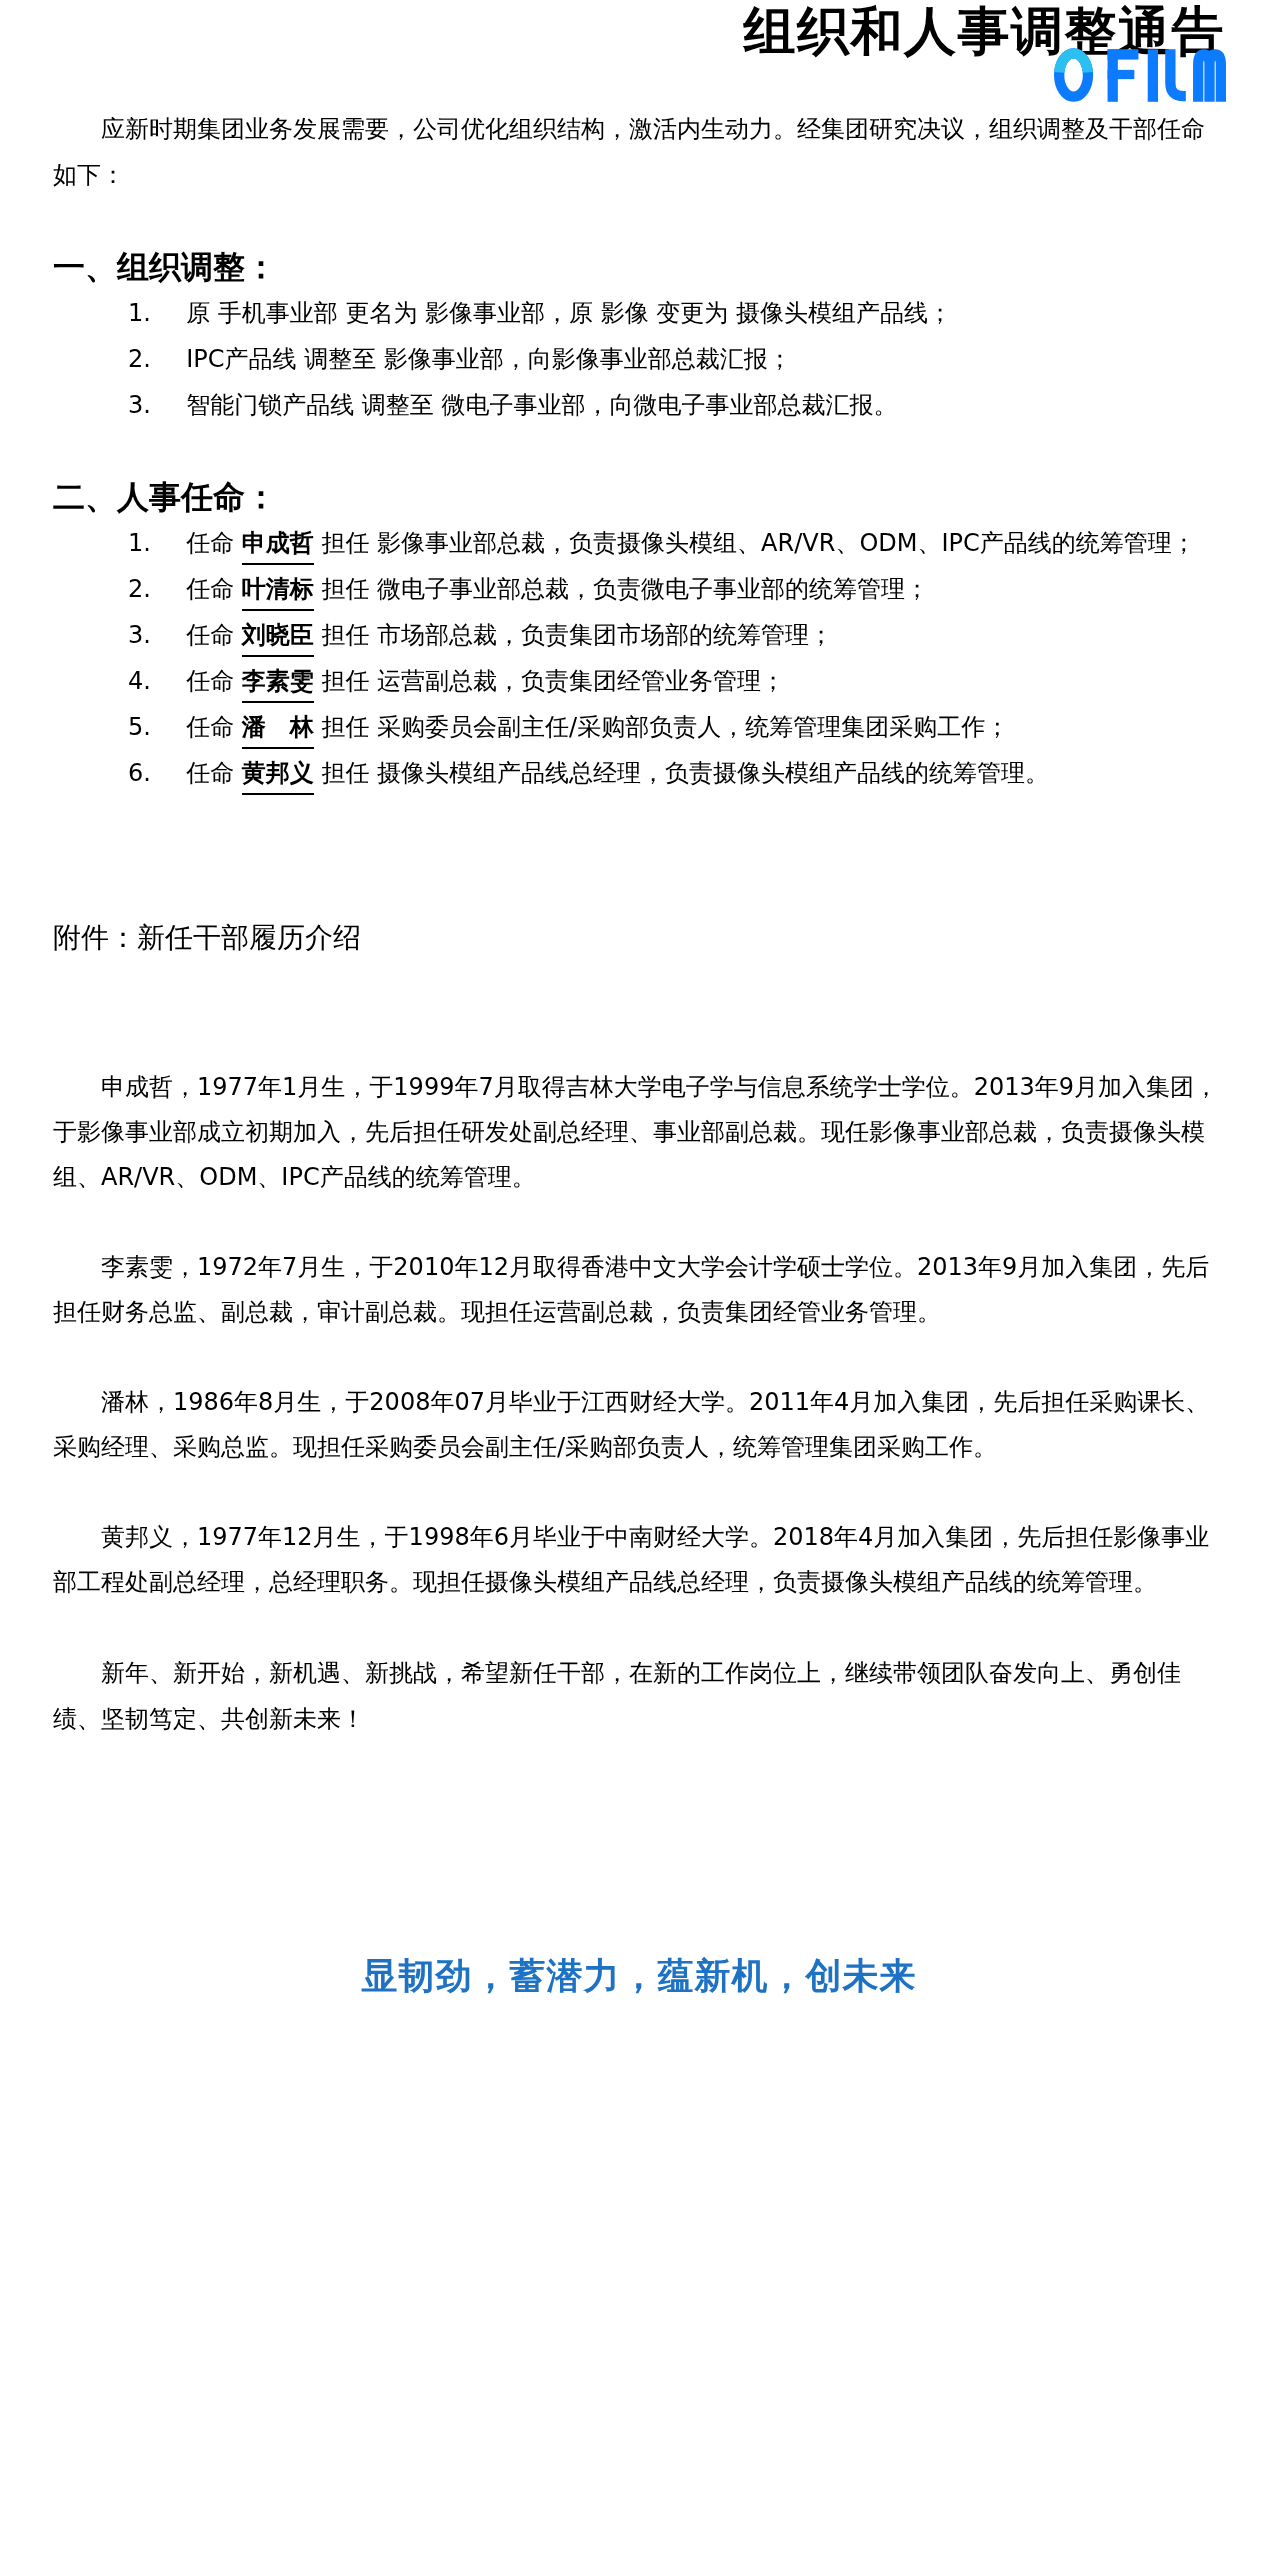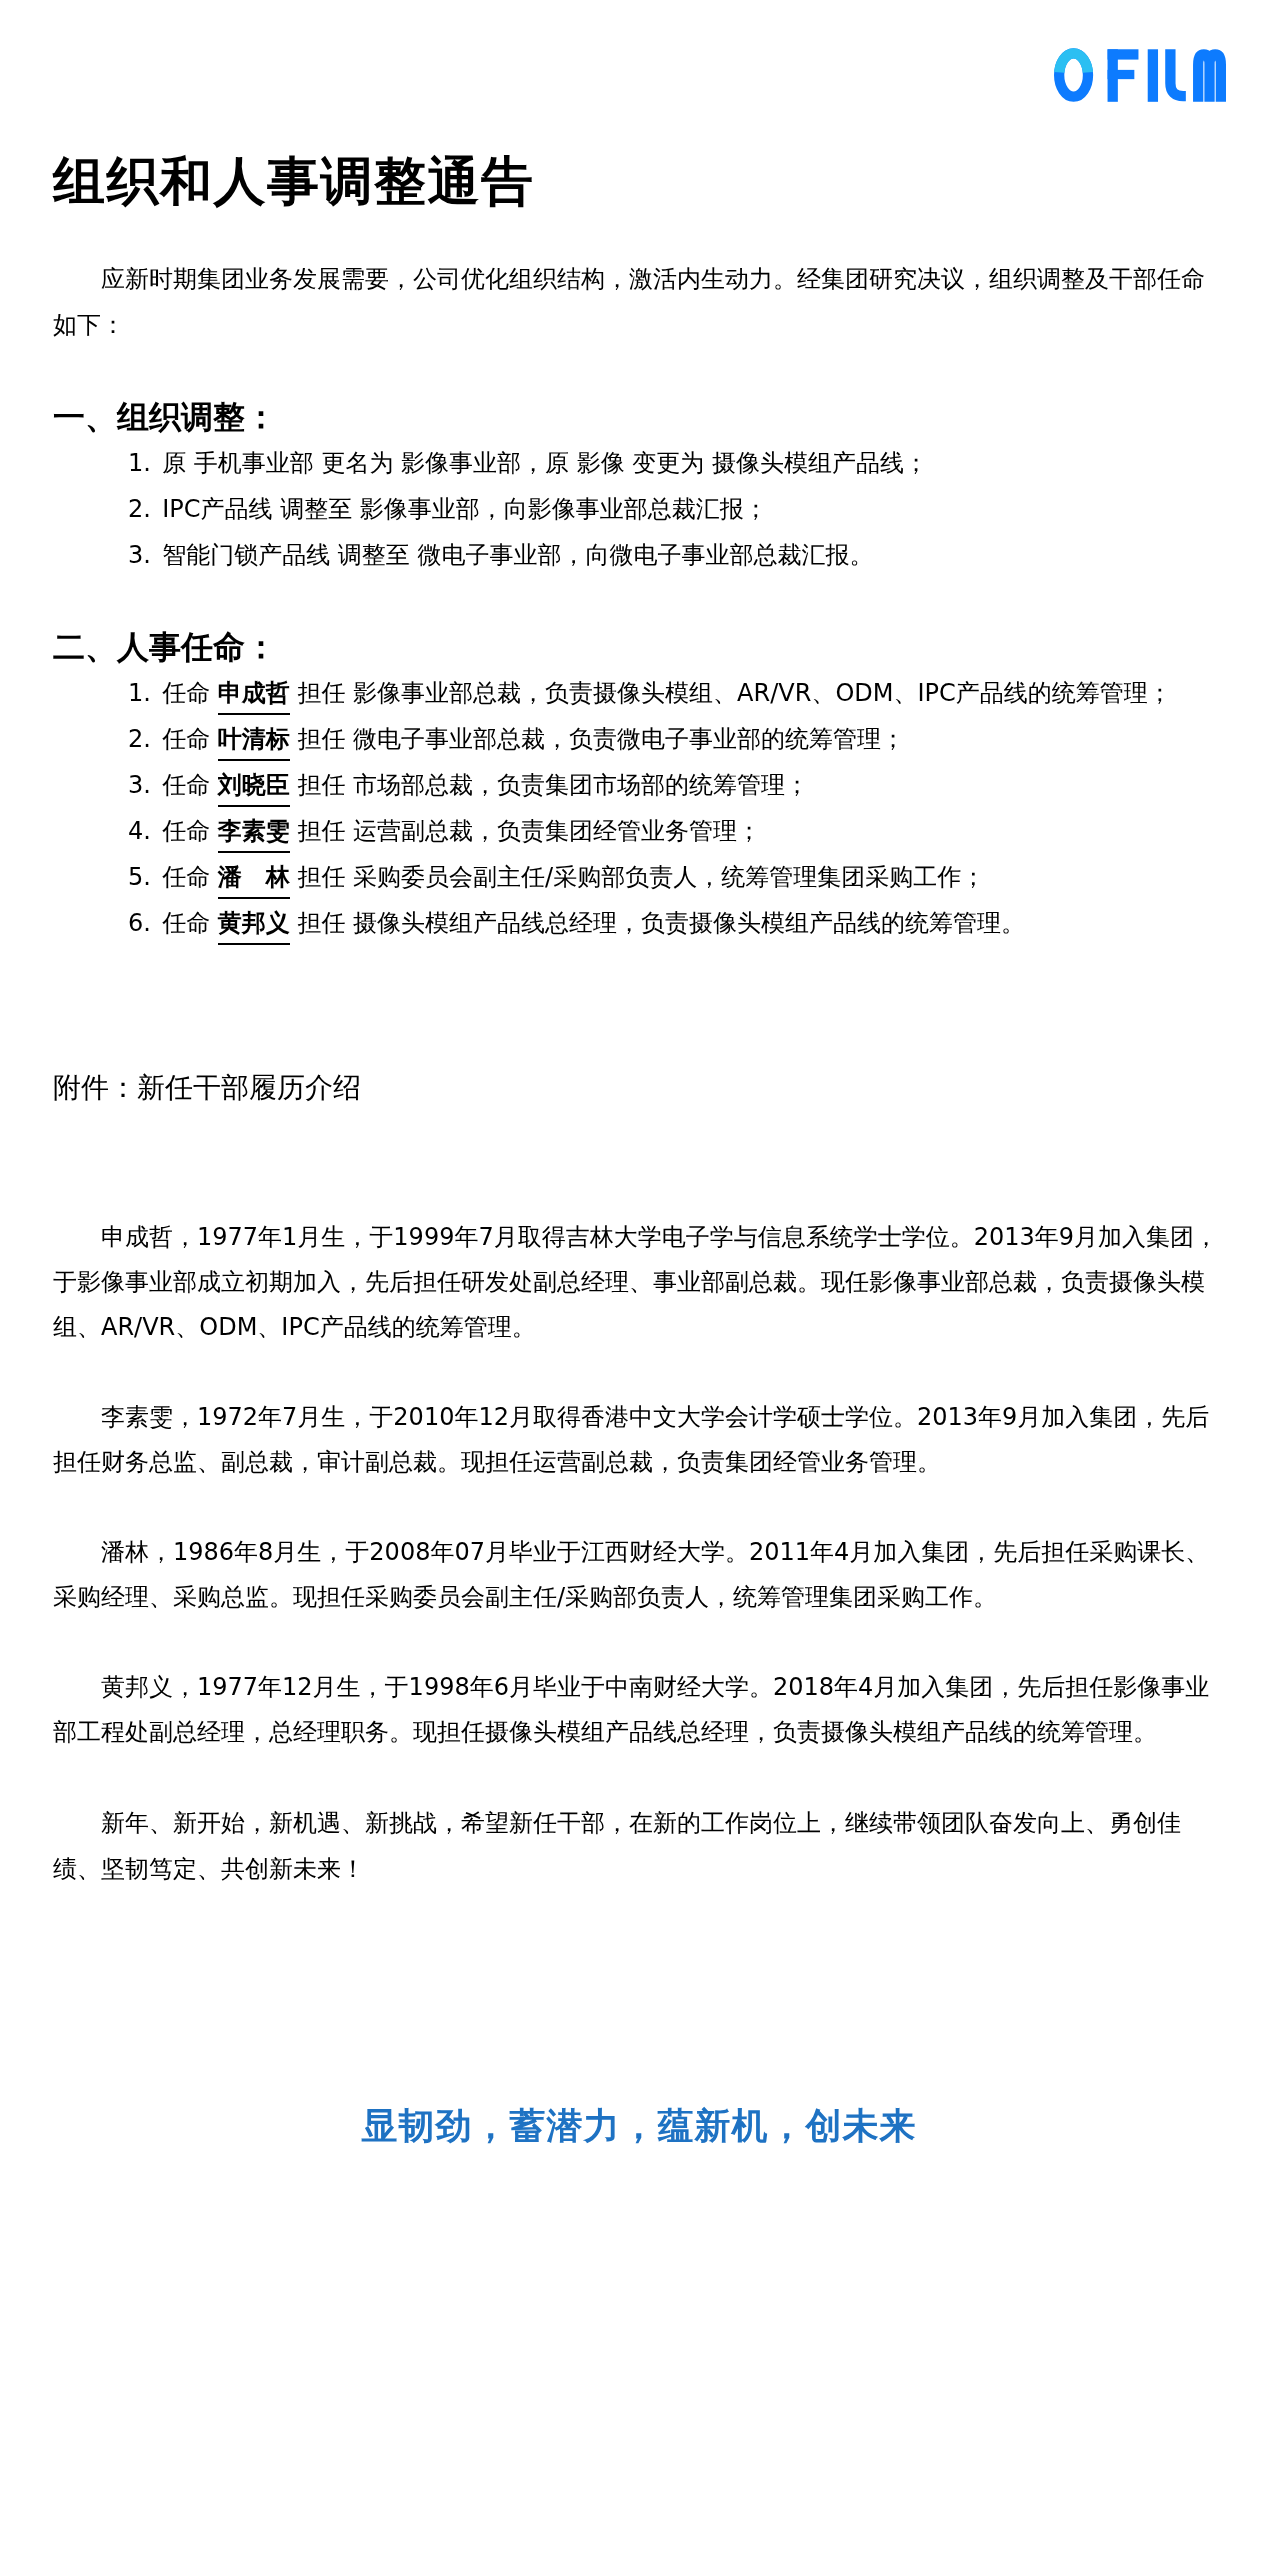--- a/index.html
+++ b/index.html
@@ -7,35 +7,35 @@
     width: 1278px; height: 2792px;
     background: #ffffff; color: #000000;
     font-family: "DejaVu Sans", "Liberation Sans", sans-serif;
     position: relative; overflow: hidden;
   }
   .page { box-sizing: border-box; width: 100%; height: 100%; padding: 0 53px; position: relative; }
 
   .logo { position: absolute; top: 44px; right: 52px; width: 172px; height: 60px; }
 
   .title {
-    margin: 0; padding-top: 150px;
+    margin: 0; 
     font-size: 52px; line-height: 63px; font-weight: 700;
-    text-align: left; letter-spacing: 1.5px;
+    text-align: right; letter-spacing: 1.5px;
   }
 
   .body-text { font-size: 24px; line-height: 46px; }
 
   .intro { margin: 43px 0 0 0; text-indent: 2em; }
 
   .sec-heading { margin: 46px 0 0 0; font-size: 32px; line-height: 46px; font-weight: 700; }
 
   ol.olist { list-style: none; margin: 0; padding: 0 0 0 75px; counter-reset: li; }
   ol.olist li { counter-increment: li; display: flex; font-size: 24px; line-height: 46px; }
   ol.olist li::before { content: counter(li) "."; flex: 0 0 auto; margin-right: 11.3px; }
-  ol.olist .txt { flex: 1 1 auto; }
+  ol.olist .txt { flex: 1 1 auto; margin-left: 24px; }
 
   .name { font-weight: 700; border-bottom: 2.6px solid #000; padding-bottom: 6px; }
 
   .attach-heading { margin: 118px 0 0 0; font-size: 28px; line-height: 47px; font-weight: 400; }
 
   .bios { margin-top: 104px; }
   .bios p { margin: 0 0 45px 0; text-indent: 2em; font-size: 24px; line-height: 45px; }
 
   .closing { margin: 45px 0 0 0; text-indent: 2em; }
 

